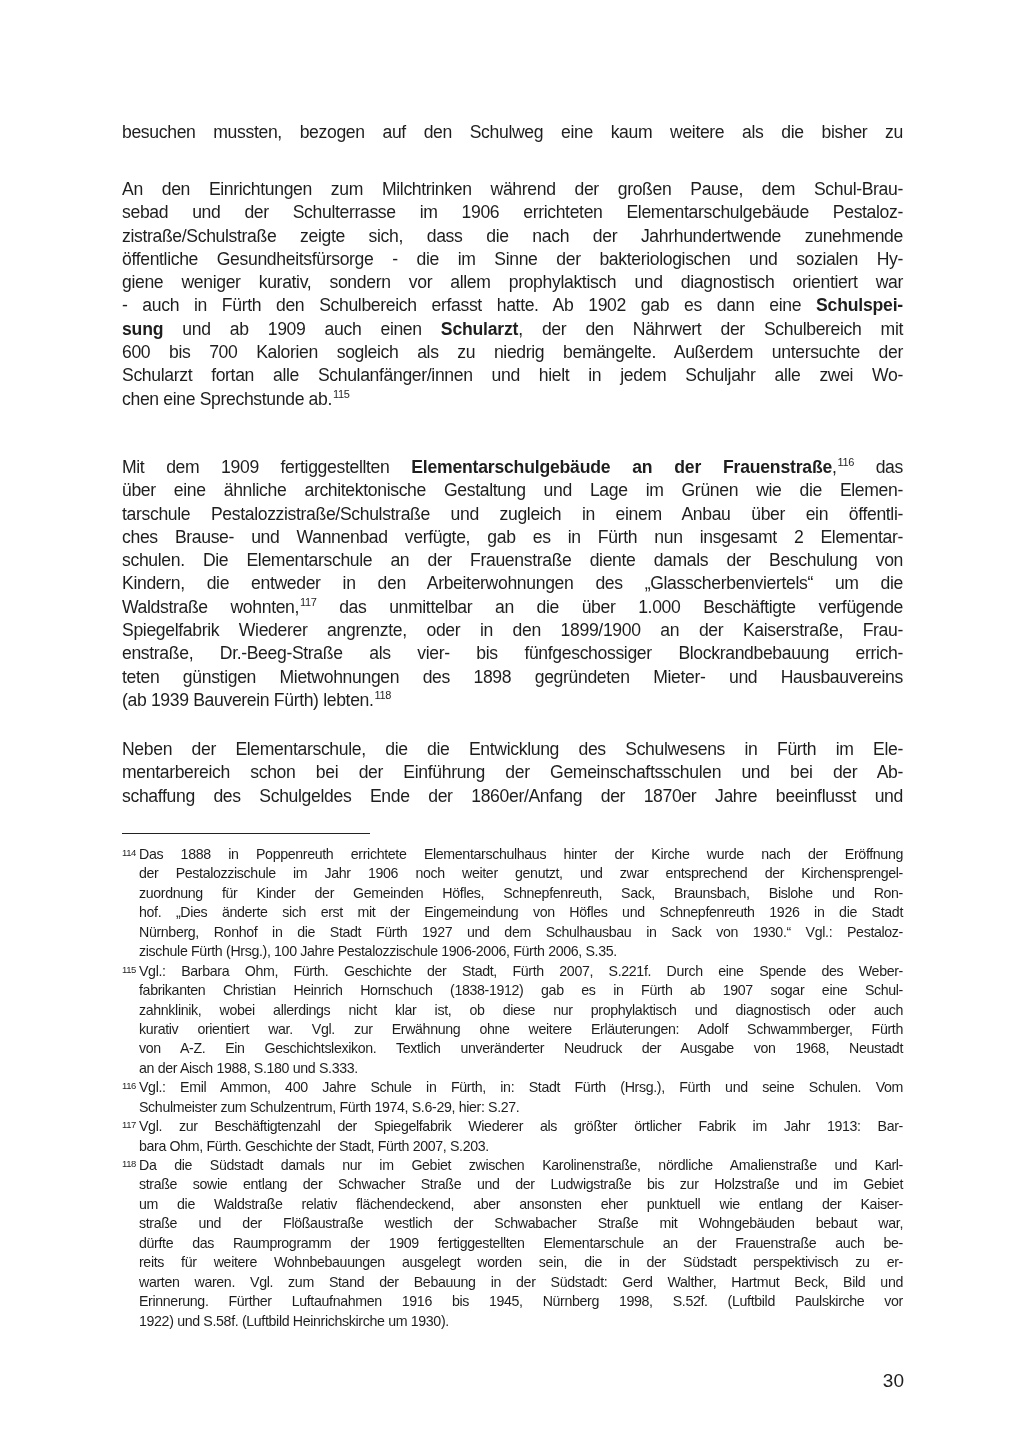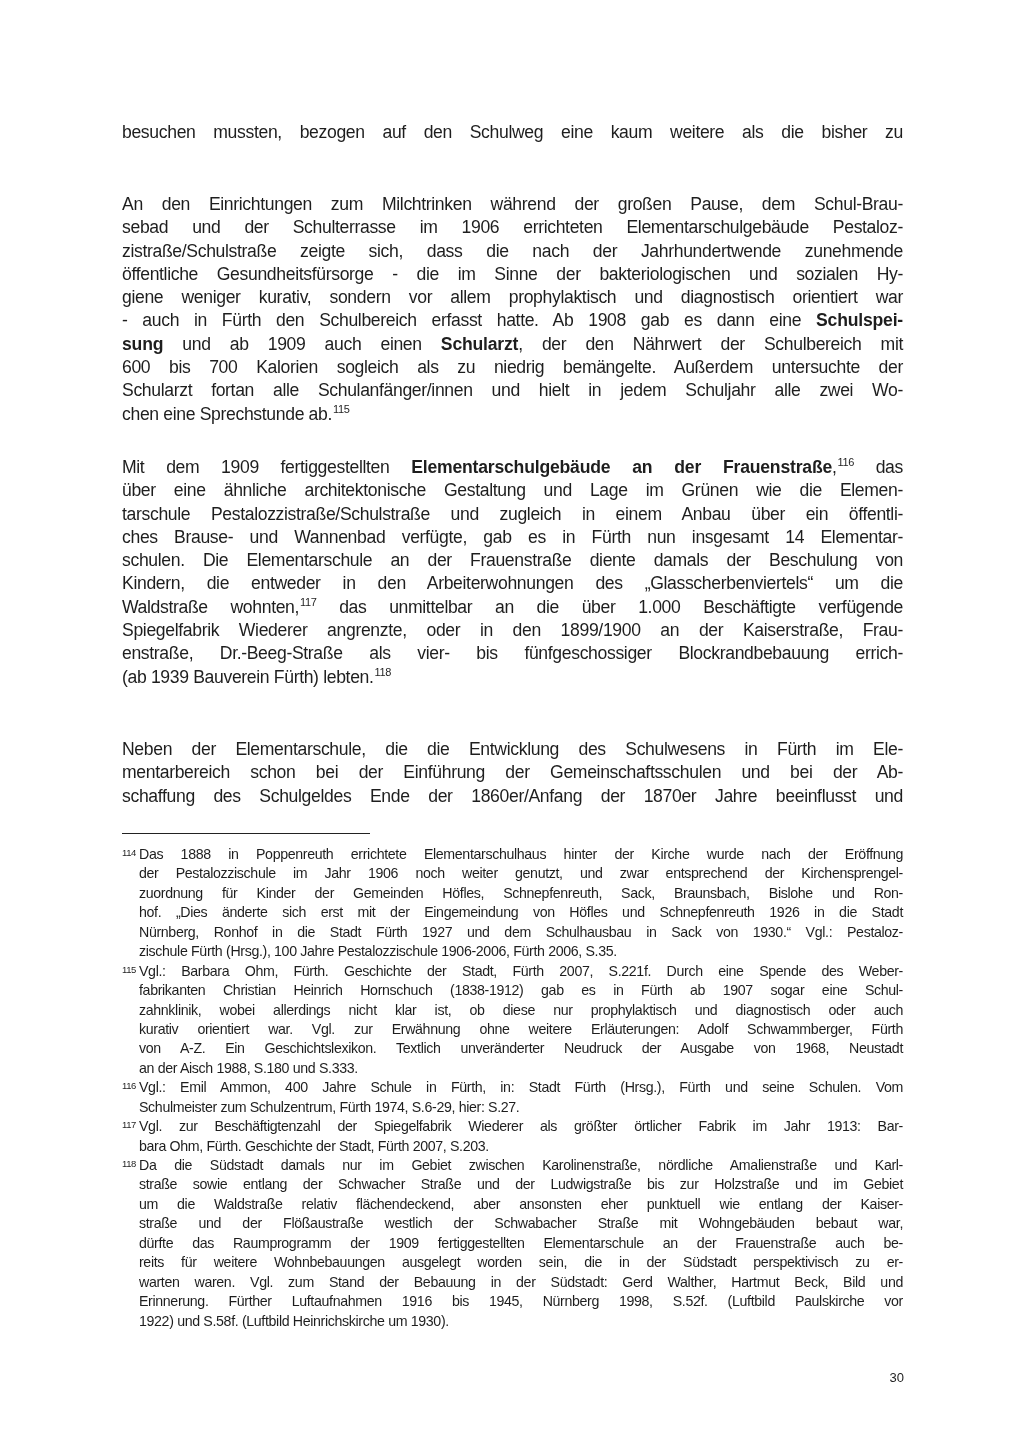--- a/index.html
+++ b/index.html
@@ -22,55 +22,56 @@
       font-family: "Liberation Sans", sans-serif;
       font-size: 14.2px; line-height: 19.45px; letter-spacing: -0.35px; color: #1e1e1e;
     }
     .fn { display: block; position: relative; }
     .fn .fl { display: block; white-space: nowrap; height: 19.45px; padding-left: 17px; text-align: justify; text-align-last: justify; }
     .fn .fl.last { text-align-last: left; }
     .fn .fnum { position: absolute; left: 0; top: 3px; font-size: 9.5px; line-height: 1; letter-spacing: -0.4px; }
     .fn b { font-weight: normal; }
     .page-number {
       position: absolute; left: 868px; top: 1370px; width: 36px; text-align: right;
-      font-family: "Liberation Sans", sans-serif; font-size: 13px; color: #1e1e1e;
+      font-family: "Liberation Sans", sans-serif; font-size: 19px; color: #1e1e1e;
     }
   </style>
 </head>
 <body>
 
 <div class="page">
 
   <div class="body-text" style="top:121px;">
     <span class="line">besuchen mussten, bezogen auf den Schulweg eine kaum weitere als die bisher zu</span>
   </div>
 
-  <div class="body-text" style="top:193px;">
+  <div class="body-text" style="top:178px;">
     <span class="line">An den Einrichtungen zum Milchtrinken während der großen Pause, dem Schul-Brau-</span>
     <span class="line">sebad und der Schulterrasse im 1906 errichteten Elementarschulgebäude Pestaloz-</span>
     <span class="line">zistraße/Schulstraße zeigte sich, dass die nach der Jahrhundertwende zunehmende</span>
     <span class="line">öffentliche Gesundheitsfürsorge - die im Sinne der bakteriologischen und sozialen Hy-</span>
     <span class="line">giene weniger kurativ, sondern vor allem prophylaktisch und diagnostisch orientiert war</span>
-    <span class="line"><span>- auch in Fürth den Schulbereich erfasst hatte. Ab 1908 gab es dann eine </span><b>Schulspei-</b></span>
+    <span class="line"><span>- auch in Fürth den Schulbereich erfasst hatte. Ab 1902 gab es dann eine </span><b>Schulspei-</b></span>
     <span class="line"><b>sung</b><span> und ab 1909 auch einen </span><b>Schularzt</b><span>, der den Nährwert der Schulbereich mit</span></span>
     <span class="line">600 bis 700 Kalorien sogleich als zu niedrig bemängelte. Außerdem untersuchte der</span>
     <span class="line">Schularzt fortan alle Schulanfänger/innen und hielt in jedem Schuljahr alle zwei Wo-</span>
     <span class="line last"><span>chen eine Sprechstunde ab.</span><sup>115</sup></span>
   </div>
 
   <div class="body-text" style="top:456px;">
     <span class="line"><span>Mit dem 1909 fertiggestellten </span><b>Elementarschulgebäude an der Frauenstraße</b><span>,</span><sup>116</sup><span> das</span></span>
     <span class="line">über eine ähnliche architektonische Gestaltung und Lage im Grünen wie die Elemen-</span>
     <span class="line">tarschule Pestalozzistraße/Schulstraße und zugleich in einem Anbau über ein öffentli-</span>
-    <span class="line">ches Brause- und Wannenbad verfügte, gab es in Fürth nun insgesamt 14 Elementar-</span>
+    <span class="line">ches Brause- und Wannenbad verfügte, gab es in Fürth nun insgesamt 2 Elementar-</span>
     <span class="line">schulen. Die Elementarschule an der Frauenstraße diente damals der Beschulung von</span>
     <span class="line">Kindern, die entweder in den Arbeiterwohnungen des „Glasscherbenviertels“ um die</span>
     <span class="line"><span>Waldstraße wohnten,</span><sup>117</sup><span> das unmittelbar an die über 1.000 Beschäftigte verfügende</span></span>
     <span class="line">Spiegelfabrik Wiederer angrenzte, oder in den 1899/1900 an der Kaiserstraße, Frau-</span>
     <span class="line">enstraße, Dr.-Beeg-Straße als vier- bis fünfgeschossiger Blockrandbebauung errich-</span>
+    <span class="line">teten günstigen Mietwohnungen des 1898 gegründeten Mieter- und Hausbauvereins</span>
     <span class="line last"><span>(ab 1939 Bauverein Fürth) lebten.</span><sup>118</sup></span>
   </div>
 
   <div class="body-text" style="top:738px;">
     <span class="line">Neben der Elementarschule, die die Entwicklung des Schulwesens in Fürth im Ele-</span>
     <span class="line">mentarbereich schon bei der Einführung der Gemeinschaftsschulen und bei der Ab-</span>
     <span class="line">schaffung des Schulgeldes Ende der 1860er/Anfang der 1870er Jahre beeinflusst und</span>
   </div>
 
   <div class="fn-rule"></div>

